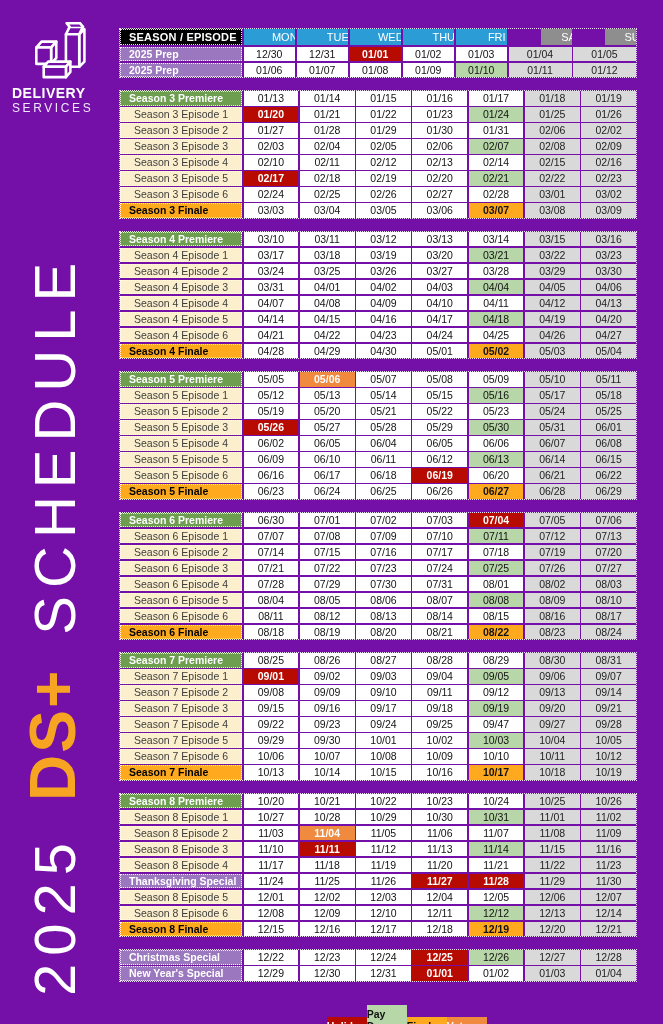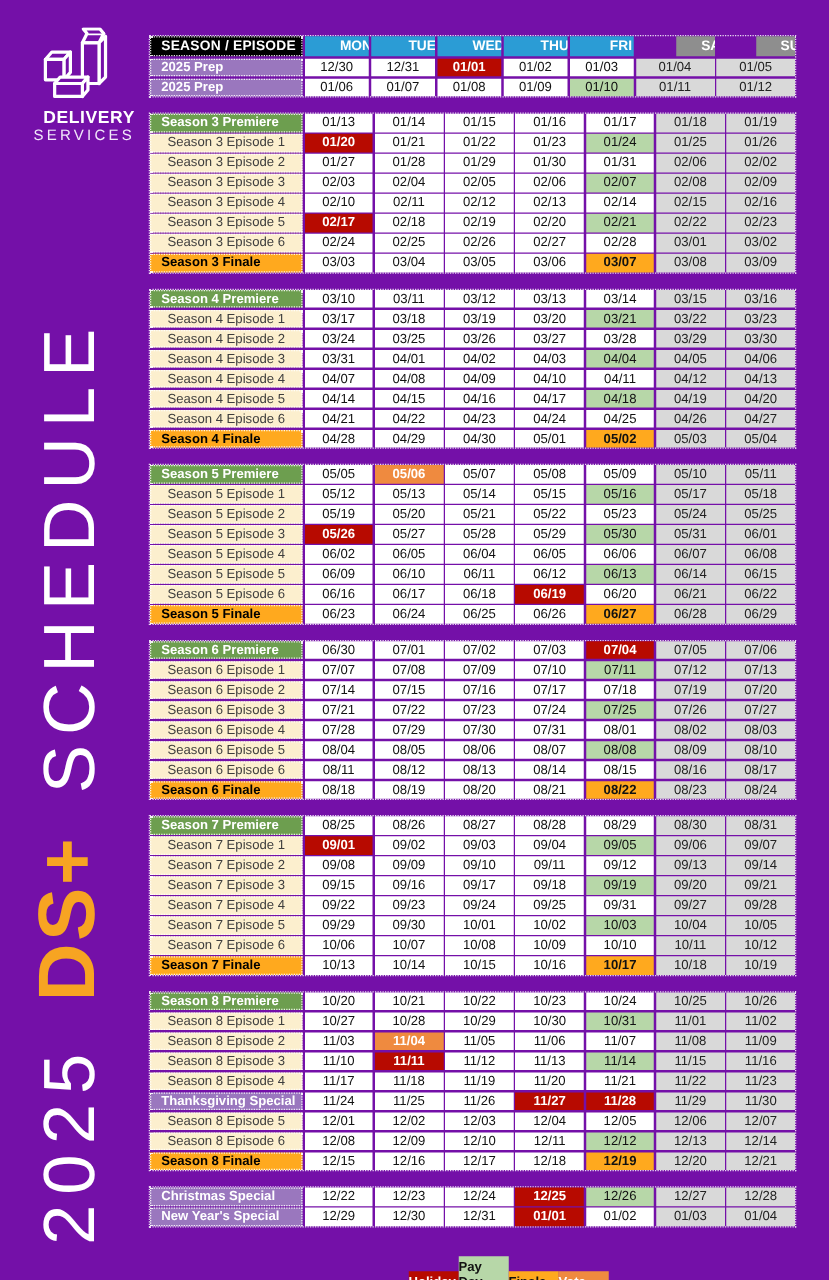--- a/index.html
+++ b/index.html
@@ -6,21 +6,21 @@
   html,body { width:663px; height:1024px; }
   body {
     background:#7410A8;
     font-family:"Liberation Sans", sans-serif;
     position:relative; overflow:hidden;
   }
   .page { position:absolute; inset:0; background:var(--page-bg,#7410A8); }
 
   
   .rail { position:absolute; left:0; top:0; width:118px; height:100%; }
-  .logo { position:absolute; top:22px; left:12px; width:96px; text-align:right; color:#fff; }
+  .logo { position:absolute; top:22px; left:12px; width:96px; text-align:left; color:#fff; }
   .logo svg { display:block; margin:0 auto 3px; }
   .logo-line1 { font-size:14px; font-weight:bold; letter-spacing:.5px; }
   .logo-line2 { font-size:12px; font-weight:normal; letter-spacing:2.6px; color:#f2e8fb; }
 
   .side-title {
     position:absolute; left:16px; top:996px;
     transform-origin:0 0; transform:rotate(-90deg);
     display:flex; align-items:baseline; gap:34px;
     color:#fff; white-space:nowrap;
   }
@@ -35,21 +35,21 @@
     grid-auto-rows:14.5px;
     gap:1.5px;
     border:1px dotted rgba(255,255,255,.85);
     margin-bottom:12px;
   }
   .cell { display:flex; align-items:center; justify-content:center;
           font-size:10.5px; color:#111; overflow:hidden; line-height:1; }
   .h-label { background:#000; color:#fff; font-weight:bold; font-size:11px;
              justify-content:flex-start; padding-left:8px; letter-spacing:.2px;
              border:1px dotted rgba(255,255,255,.9); }
-  .h-day { background:var(--headerday-bg); color:#fff; font-weight:bold; font-size:11px;padding-left:31px; }
+  .h-day { background:var(--headerday-bg); color:#fff; font-weight:normal; font-size:11px;padding-left:31px; }
   .h-weekend { background:var(--headerweekend-bg);margin-left:32px; }
 
   .label { justify-content:flex-start; padding-left:8px;
            border:1px dotted rgba(255,255,255,.9); }
   .type-prep, .type-special { background:var(--prep-bg); color:#fff; font-weight:bold; }
   .type-premiere { background:var(--premiere-bg); color:#fff; font-weight:bold; }
   .type-episode  { background:var(--episode-bg); color:#3d3d3d; justify-content:center; padding-left:0; }
   .type-finale   { background:var(--finale-label-bg); color:#000; font-weight:bold; }
 
   .date { background:var(--weekday-bg,#fff); }
@@ -427,21 +427,21 @@
           <div class="cell date">09/17</div>
           <div class="cell date">09/18</div>
           <div class="cell date hl-payday">09/19</div>
           <div class="cell date weekend">09/20</div>
           <div class="cell date weekend">09/21</div>
           <div class="cell label type-episode">Season 7 Episode 4</div>
           <div class="cell date">09/22</div>
           <div class="cell date">09/23</div>
           <div class="cell date">09/24</div>
           <div class="cell date">09/25</div>
-          <div class="cell date">09/31</div>
+          <div class="cell date">09/47</div>
           <div class="cell date weekend">09/27</div>
           <div class="cell date weekend">09/28</div>
           <div class="cell label type-episode">Season 7 Episode 5</div>
           <div class="cell date">09/29</div>
           <div class="cell date">09/30</div>
           <div class="cell date">10/01</div>
           <div class="cell date">10/02</div>
           <div class="cell date hl-payday">10/03</div>
           <div class="cell date weekend">10/04</div>
           <div class="cell date weekend">10/05</div>

